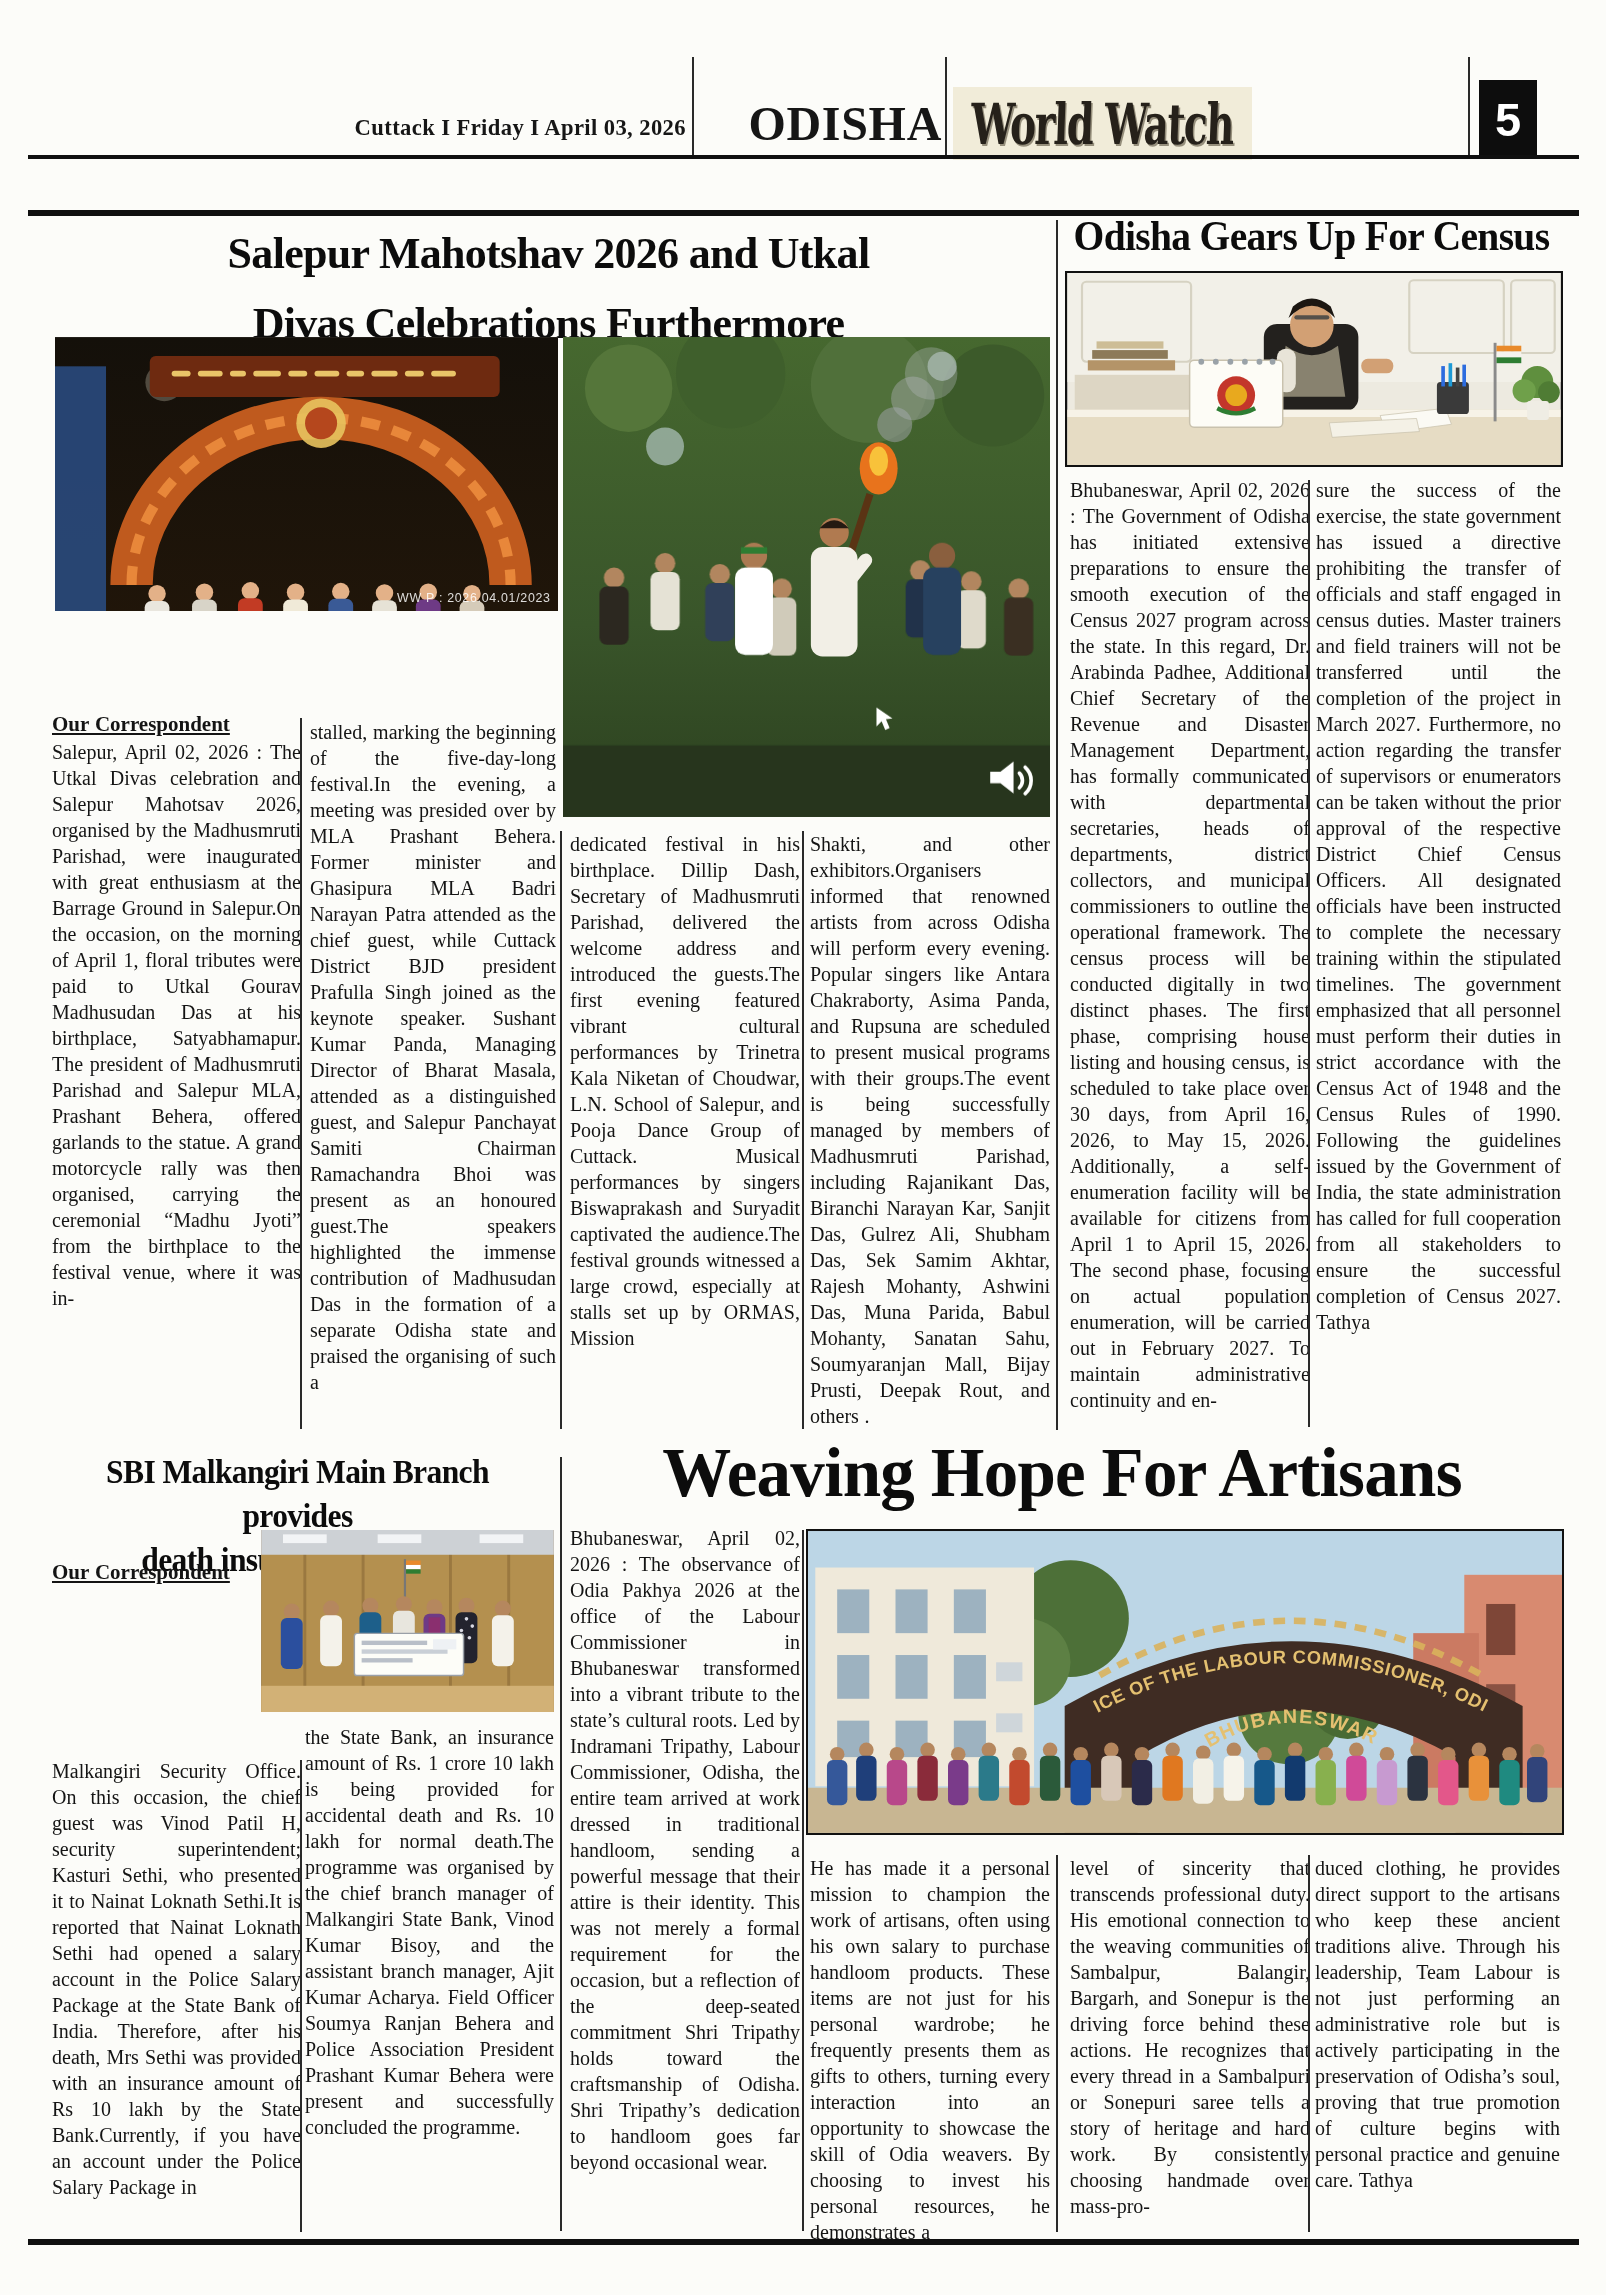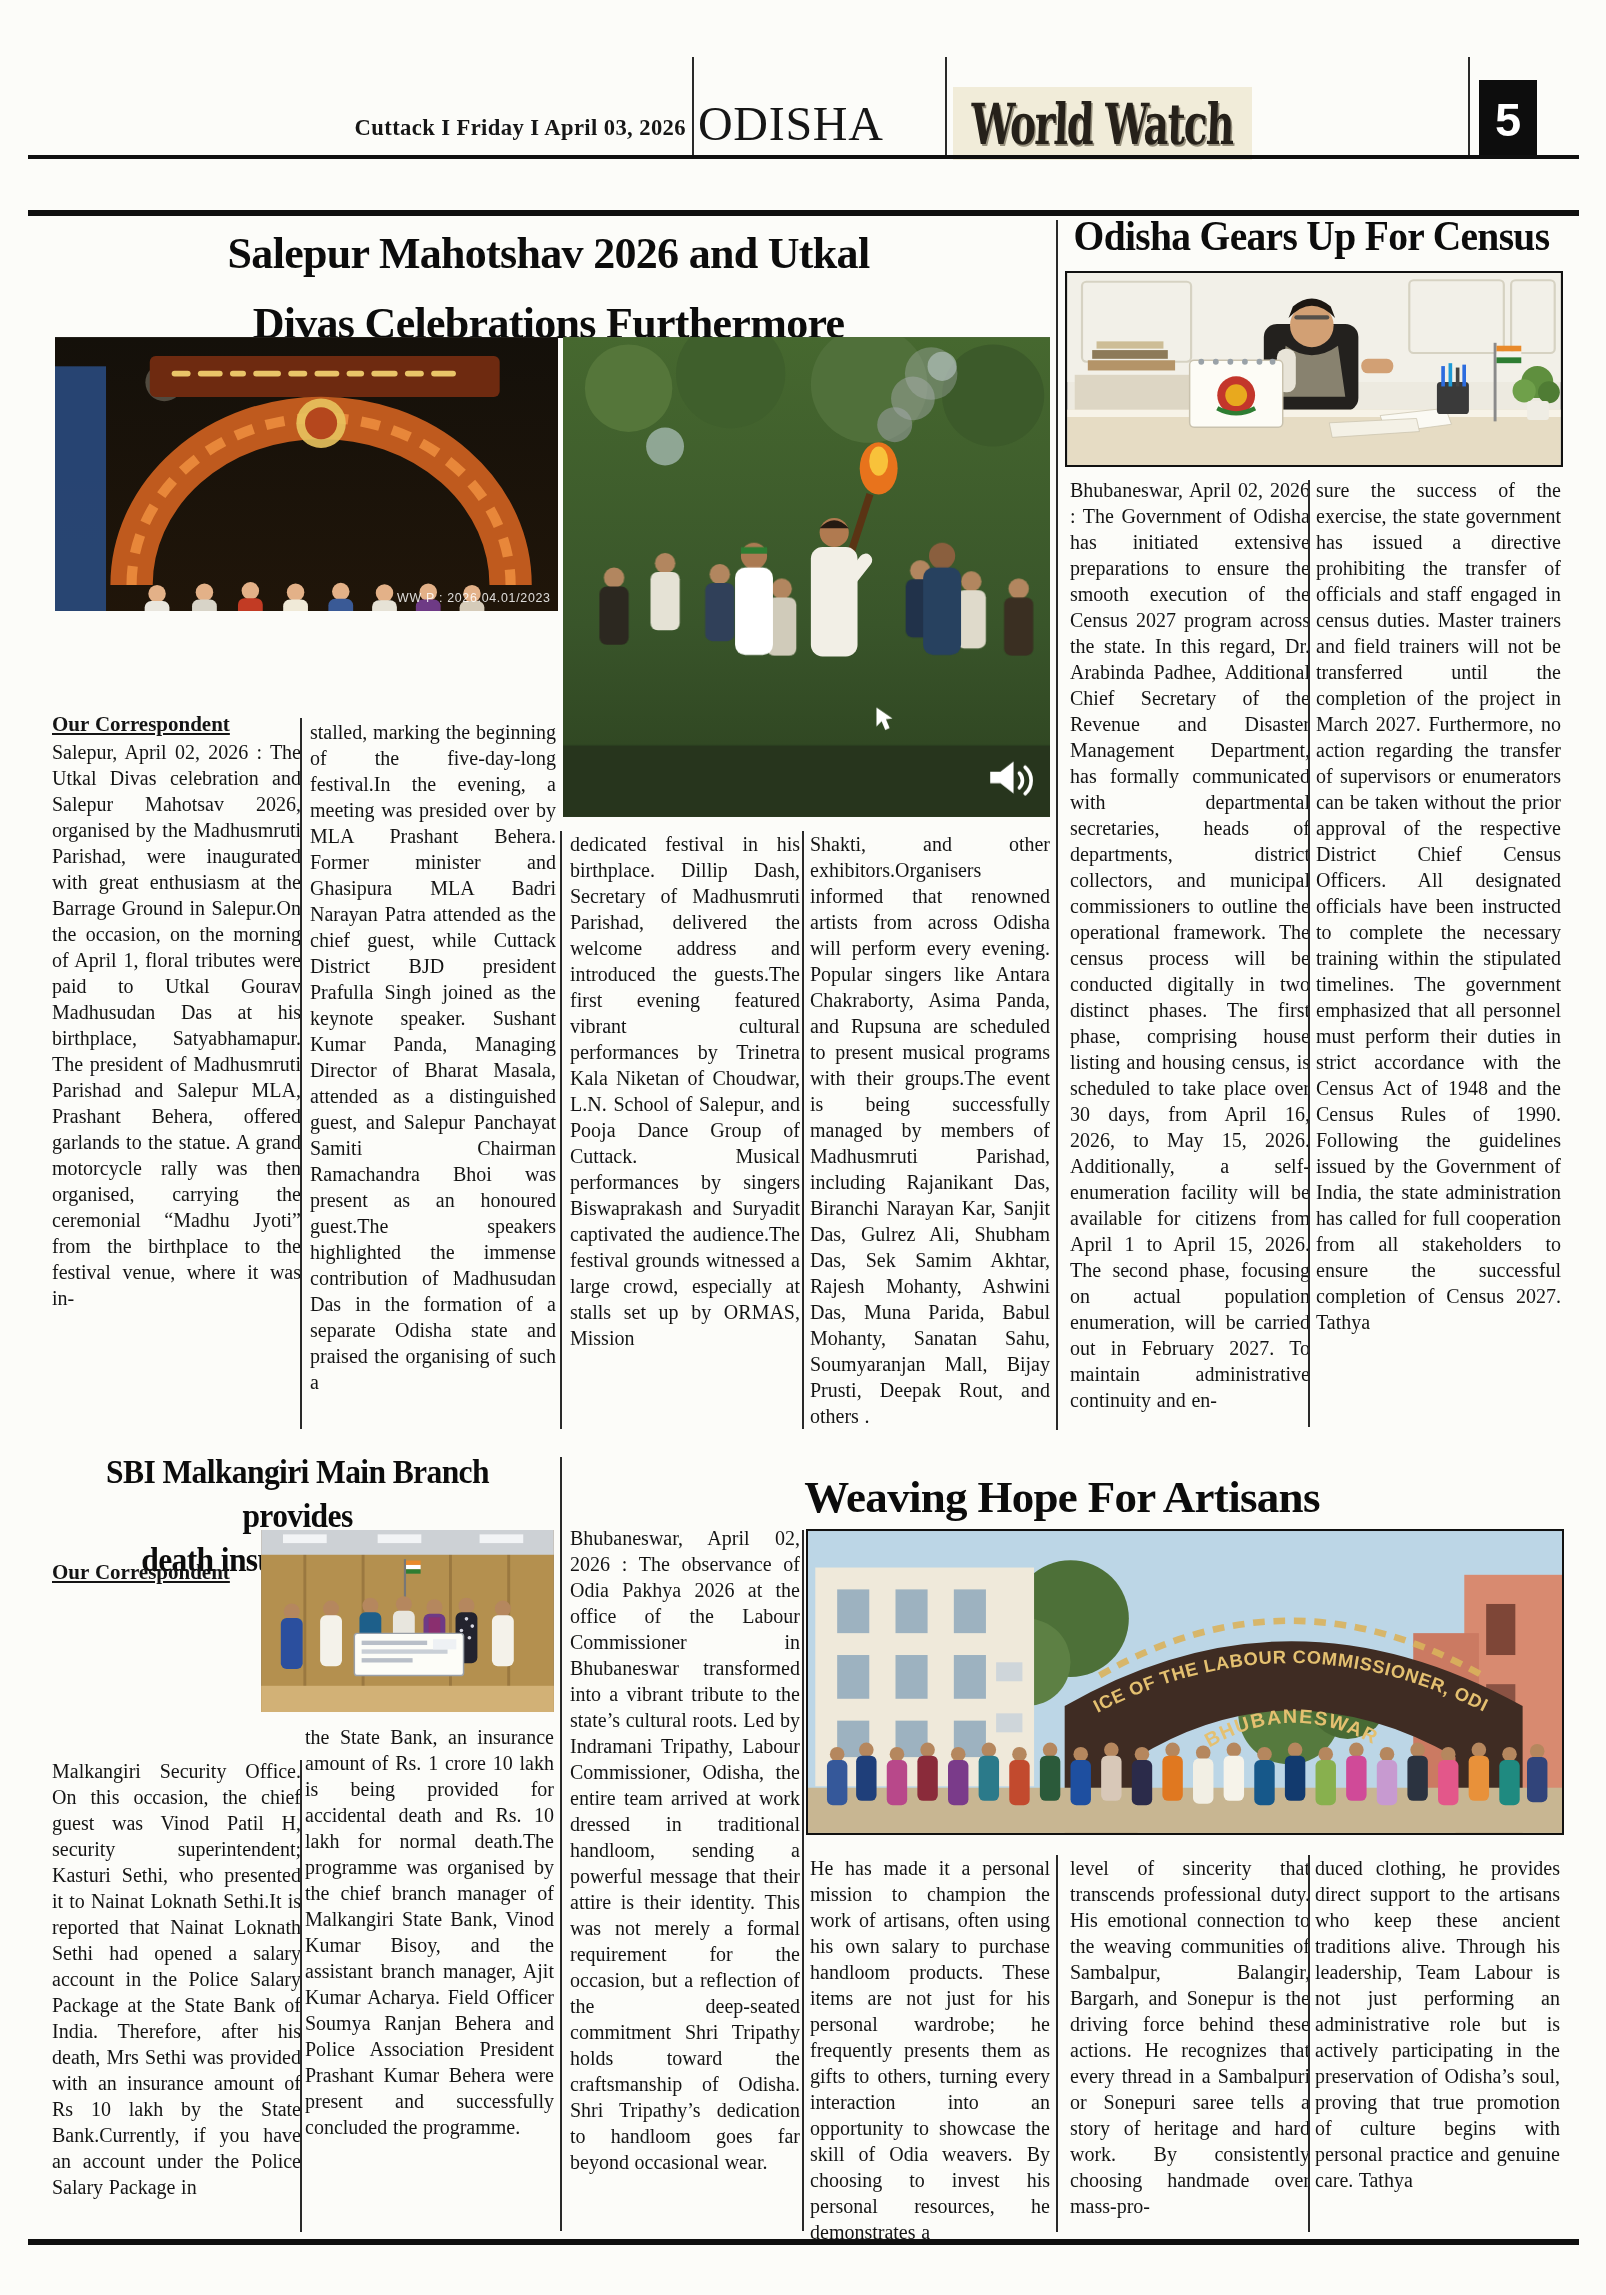--- a/index.html
+++ b/index.html
@@ -3,40 +3,40 @@
 <meta charset="utf-8">
 <style>
   html,body{margin:0;padding:0;background:#e8e8e4;}
   .page{position:relative;width:1607px;height:2295px;background:#fcfcf9;margin:0 auto;
         font-family:"Liberation Serif",serif;color:#161616;overflow:hidden;}
   .rule-h{position:absolute;background:#101010;}
   .rule-v{position:absolute;background:#2a2a2a;width:1.5px;}
   
   .dateline{position:absolute;left:343px;top:115px;width:343px;text-align:right;
             font-weight:bold;font-size:22.6px;letter-spacing:0.4px;}
-  .edition{position:absolute;left:698px;top:96px;width:244px;text-align:left;
-           font-weight:normal;font-size:48px;letter-spacing:0.7px;}
+  .edition{position:absolute;left:698px;top:96px;width:244px;text-align:right;
+           font-weight:bold;font-size:48px;letter-spacing:0.7px;}
   .logo-wrap{position:absolute;left:953px;top:87px;width:299px;height:73px;
              background:#f1ecd9;display:flex;align-items:center;justify-content:center;}
   .logo-text{font-family:"DejaVu Serif",serif;font-weight:bold;font-size:39px;color:#26211a;
              transform:scaleY(1.45) skewX(-3deg);letter-spacing:-1.5px;
              text-shadow:1.5px 1.5px 0 rgba(40,30,10,.45);white-space:nowrap;}
   .pagebox{position:absolute;left:1479px;top:80px;width:58px;height:79px;background:#0d0d0d;
            color:#fff;display:flex;align-items:center;justify-content:center;
            font-family:"Liberation Sans",sans-serif;font-weight:bold;font-size:47px;}
   .visit{position:absolute;left:44px;top:165px;width:1188px;text-align:center;
          font-weight:bold;font-size:22.6px;letter-spacing:0.4px;}
   
   .hl{position:absolute;font-weight:bold;text-align:center;color:#0c0c0c;}
   .hl-salepur{left:40px;top:219px;width:1017px;font-size:44px;line-height:70px;letter-spacing:-0.7px;}
   .hl-census{left:1058px;top:214px;width:507px;font-size:42px;line-height:45px;
              transform:scaleX(.94);transform-origin:center;letter-spacing:-0.7px;}
   .hl-sbi{left:38px;top:1450px;width:519px;font-size:34px;line-height:44px;
           transform:scaleX(.93);transform-origin:center;letter-spacing:-0.7px;}
-  .hl-weaving{left:561px;top:1437px;width:1002px;font-size:45px;line-height:73px;letter-spacing:-0.7px;margin-top:24px;}
+  .hl-weaving{left:561px;top:1437px;width:1002px;font-size:69px;line-height:73px;letter-spacing:-0.7px;}
   
   .body{position:absolute;text-align:justify;font-size:20px;line-height:26px;color:#141414;
         word-spacing:0.7px;}
   .byline{font-weight:bold;text-decoration:underline;font-size:21px;margin-bottom:1.5px;}
   .photo{position:absolute;overflow:hidden;background:#777;}
   .photo svg{display:block;}
   .frame{border:2.9px solid #111;}
   .wm{position:absolute;right:7.3px;bottom:5.8px;color:rgba(255,255,255,.85);
       font-family:"Liberation Sans",sans-serif;font-size:12.4px;letter-spacing:0.7px;}
 </style>

